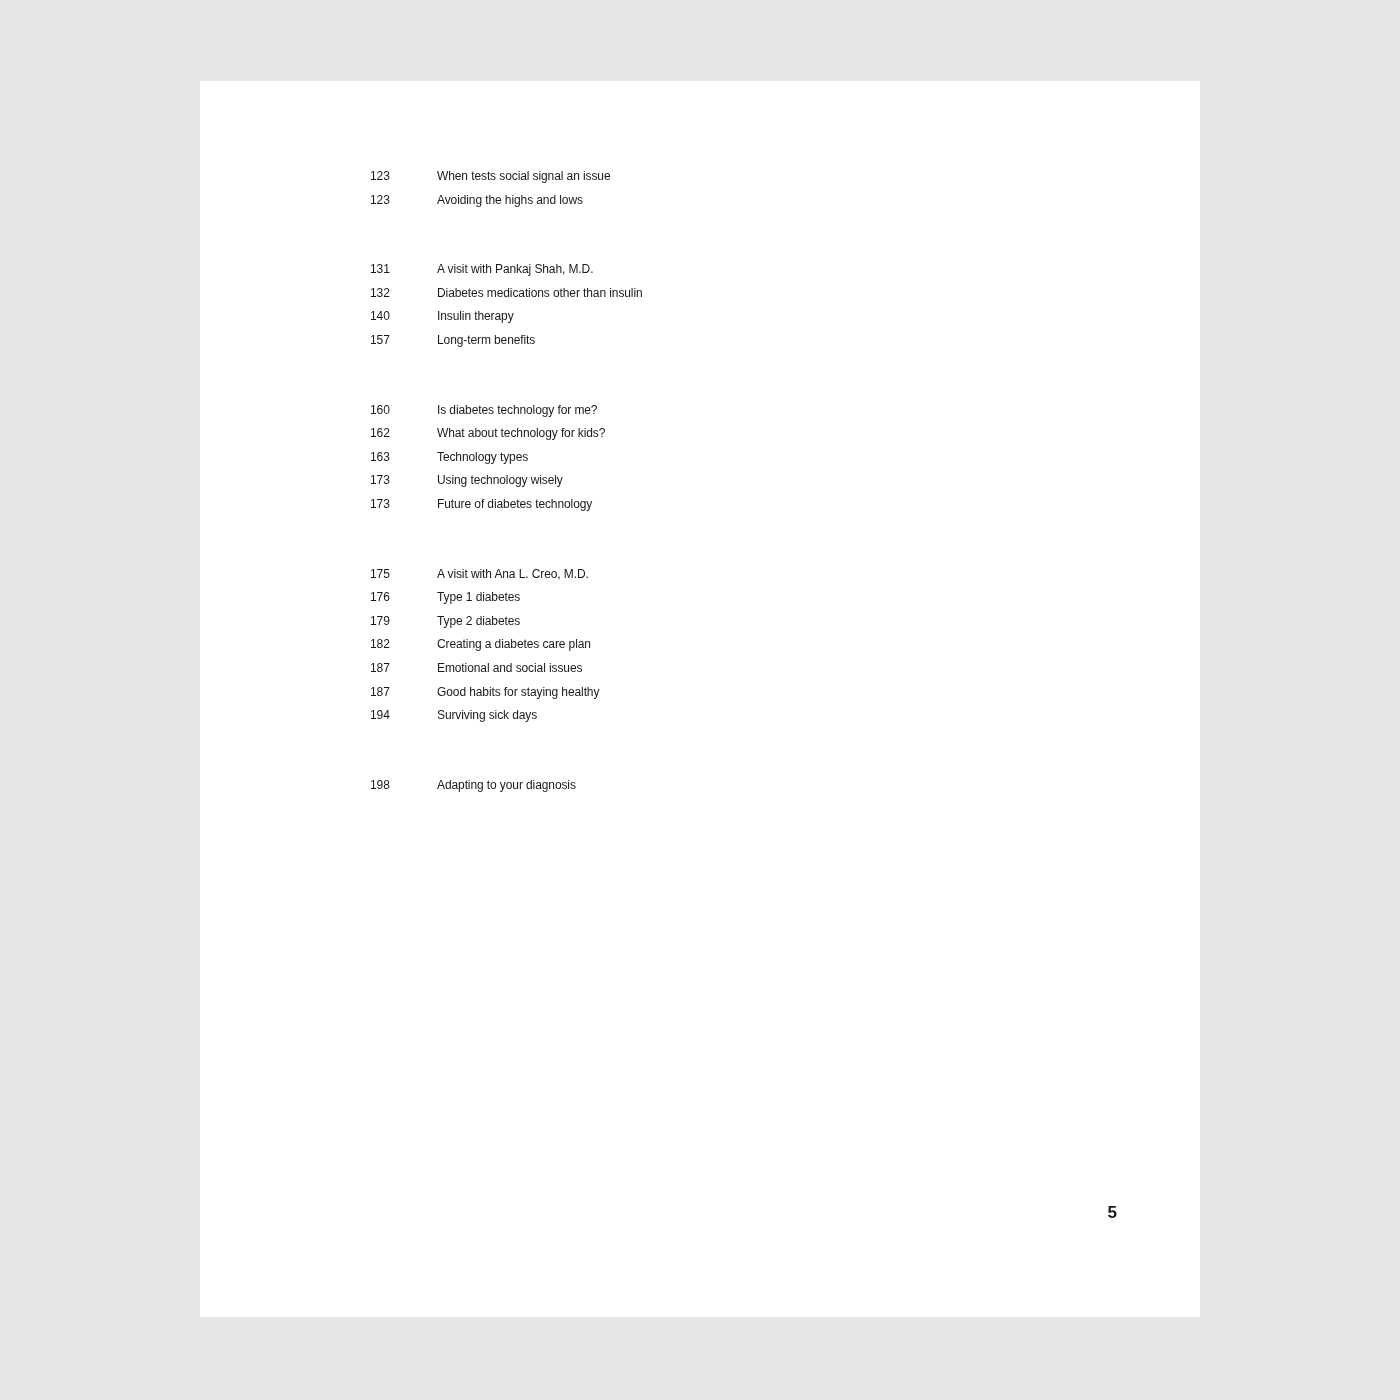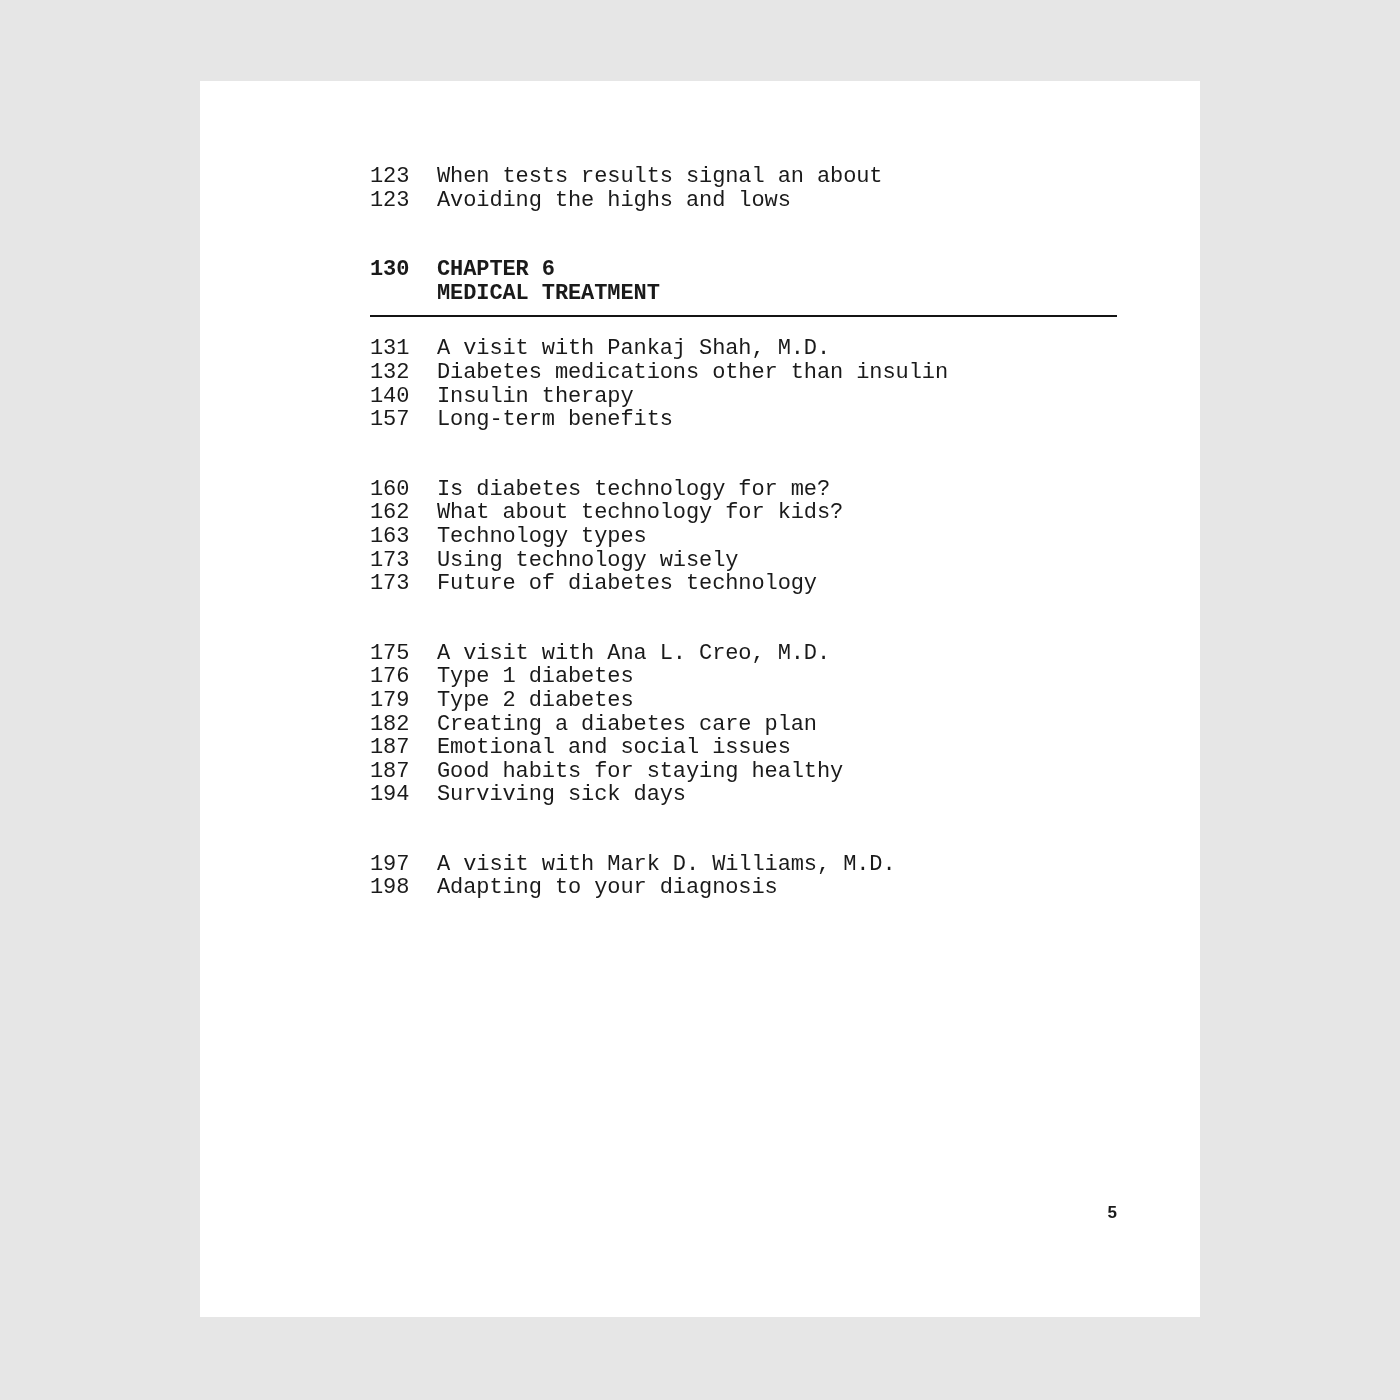--- a/index.html
+++ b/index.html
@@ -22,24 +22,23 @@
     width: 1000px;
     height: 1236px;
     background: #ffffff;
   }
   .toc {
     position: absolute;
     left: 170px;
     top: 84px;
     width: 747px;
     color: #1a1a1a;
-    font-size: 22px;
+    font-size: 12px;
     line-height: 23.6px;
     letter-spacing: -0.1px;
-    font-family: Liberation Mono, monospace;
   }
   .row { display: flex; }
   .row .num { flex: 0 0 67px; }
   .row .title { flex: 1 1 auto; }
   .bold { font-weight: bold; }
   .section.chapter { margin-top: 46px; }
   .chapter-header .rule {
     border-bottom: 2px solid #141414;
     margin-top: 10px;
   }
@@ -59,40 +58,29 @@
 </head>
 <body>
 
 <div class="canvas">
   <div class="doc-page">
     <div class="toc" id="toc-root">
         <div class="section">
           <div class="entries">
             <div class="row">
               <span class="num">123</span>
-              <span class="title">When tests results signal an about</span>
+              <span class="title">When tests social signal an issue</span>
             </div>
             <div class="row">
               <span class="num">123</span>
               <span class="title">Avoiding the highs and lows</span>
             </div>
           </div>
         </div>
         <div class="section chapter">
-          <div class="chapter-header">
-            <div class="row">
-              <span class="num bold">130</span>
-              <span class="title bold">CHAPTER 6</span>
-            </div>
-            <div class="row">
-              <span class="num"></span>
-              <span class="title bold">MEDICAL TREATMENT</span>
-            </div>
-            <div class="rule"></div>
-          </div>
           <div class="entries">
             <div class="row">
               <span class="num">131</span>
               <span class="title">A visit with Pankaj Shah, M.D.</span>
             </div>
             <div class="row">
               <span class="num">132</span>
               <span class="title">Diabetes medications other than insulin</span>
             </div>
             <div class="row">
@@ -157,24 +145,20 @@
             </div>
             <div class="row">
               <span class="num">194</span>
               <span class="title">Surviving sick days</span>
             </div>
           </div>
         </div>
         <div class="section chapter">
           <div class="entries">
             <div class="row">
-              <span class="num">197</span>
-              <span class="title">A visit with Mark D. Williams, M.D.</span>
-            </div>
-            <div class="row">
               <span class="num">198</span>
               <span class="title">Adapting to your diagnosis</span>
             </div>
           </div>
         </div>
       </div>
     <div class="folio">5</div>
   </div>
 </div>
 

